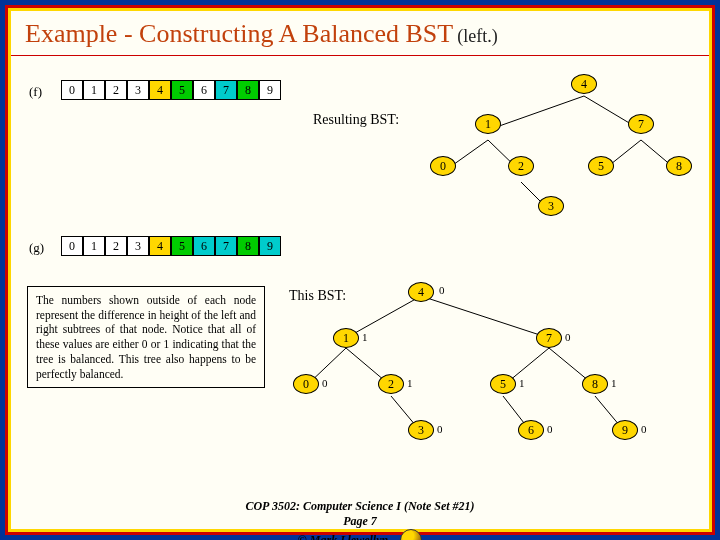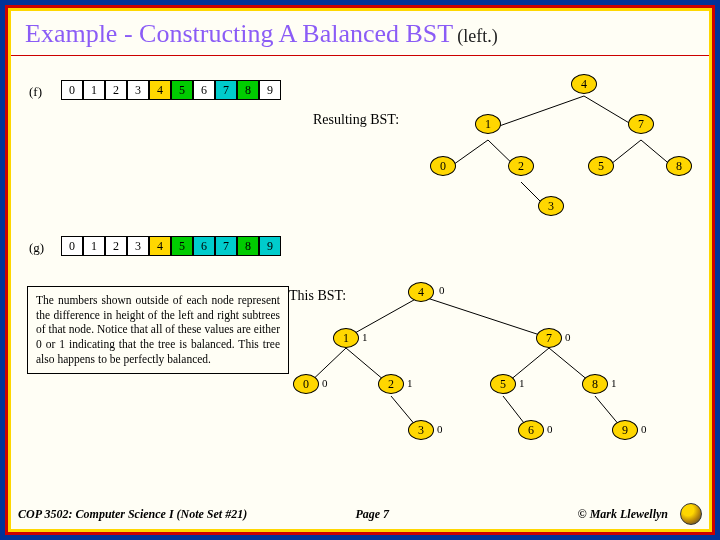--- a/index.html
+++ b/index.html
@@ -3,44 +3,44 @@
 <meta charset="utf-8">
 <style>
   * { box-sizing: border-box; margin: 0; padding: 0; }
   body { width: 720px; height: 540px; font-family: Georgia, 'Times New Roman', serif; overflow: hidden; }
   .frame-outer { width: 720px; height: 540px; background: #003399; padding: 5px; }
   .frame-mid { width: 100%; height: 100%; background: #cc0000; padding: 3px; }
   .frame-inner { width: 100%; height: 100%; background: #ffd700; padding: 3px; }
   .content { width: 100%; height: 100%; background: #fffef5; position: relative; }
   
   .title-bar { background: #fffef5; padding: 8px 14px 6px; border-bottom: 1px solid #cc0000; }
-  .title { font-size: 26px; color: #8b5cf6; display: inline; }
+  .title { font-size: 26px; color: #c2410c; display: inline; }
   .title-cont { font-size: 18px; color: #222; }
   
   .main { position: relative; width: 100%; height: calc(100% - 80px); }
   
   .row-label { position: absolute; font-size: 13px; }
   
   .arr { position: absolute; display: flex; }
   .cell { width: 22px; height: 20px; border: 1px solid #000; text-align: center; font-size: 12px; line-height: 18px; background: #fff; }
   .cell.yellow { background: #ffd700; }
   .cell.green  { background: #00cc00; }
   .cell.cyan   { background: #00cccc; }
   
   .lbl { position: absolute; font-size: 14px; }
   
   .node { position: absolute; width: 26px; height: 20px; border: 1px solid #000; border-radius: 50%; background: #ffd700; text-align: center; font-size: 12px; line-height: 18px; }
   .bf { position: absolute; font-size: 11px; }
   
   svg.edges { position: absolute; left: 0; top: 0; pointer-events: none; }
   svg.edges line { stroke: #000; stroke-width: 1; }
   
-  .desc-box { position: absolute; width: 262px; border: 1px solid #000; padding: 6px 8px; font-size: 11.5px; line-height: 1.28; text-align: justify; }
+  .desc-box { position: absolute; width: 238px; border: 1px solid #000; padding: 6px 8px; font-size: 11.5px; line-height: 1.28; text-align: justify; }
   
-  .footer { position: absolute; bottom: 0; left: 0; right: 0; height: 30px; display: flex; align-items: center; padding: 0 7px; font-size: 12px; font-style: italic; font-weight: bold; }
+  .footer { position: absolute; bottom: 0; left: 0; right: 0; height: 30px; display: flex; align-items: center; padding: 0 20px; font-size: 12px; font-style: italic; font-weight: bold; flex-direction: column; }
   .footer-left { flex: 1.1; text-align: left; }
   .footer-mid { flex: 0.7; text-align: center; }
   .footer-right { flex: 1; text-align: right; display: flex; align-items: center; justify-content: flex-end; gap: 12px; }
   .logo { width: 22px; height: 22px; border-radius: 50%; background: radial-gradient(circle at 35% 30%, #ffd700 30%, #b8860b 60%, #333 100%); border: 1px solid #333; }
 </style>
 </head>
 <body>
 
 <div class="frame-outer">
 <div class="frame-mid">

